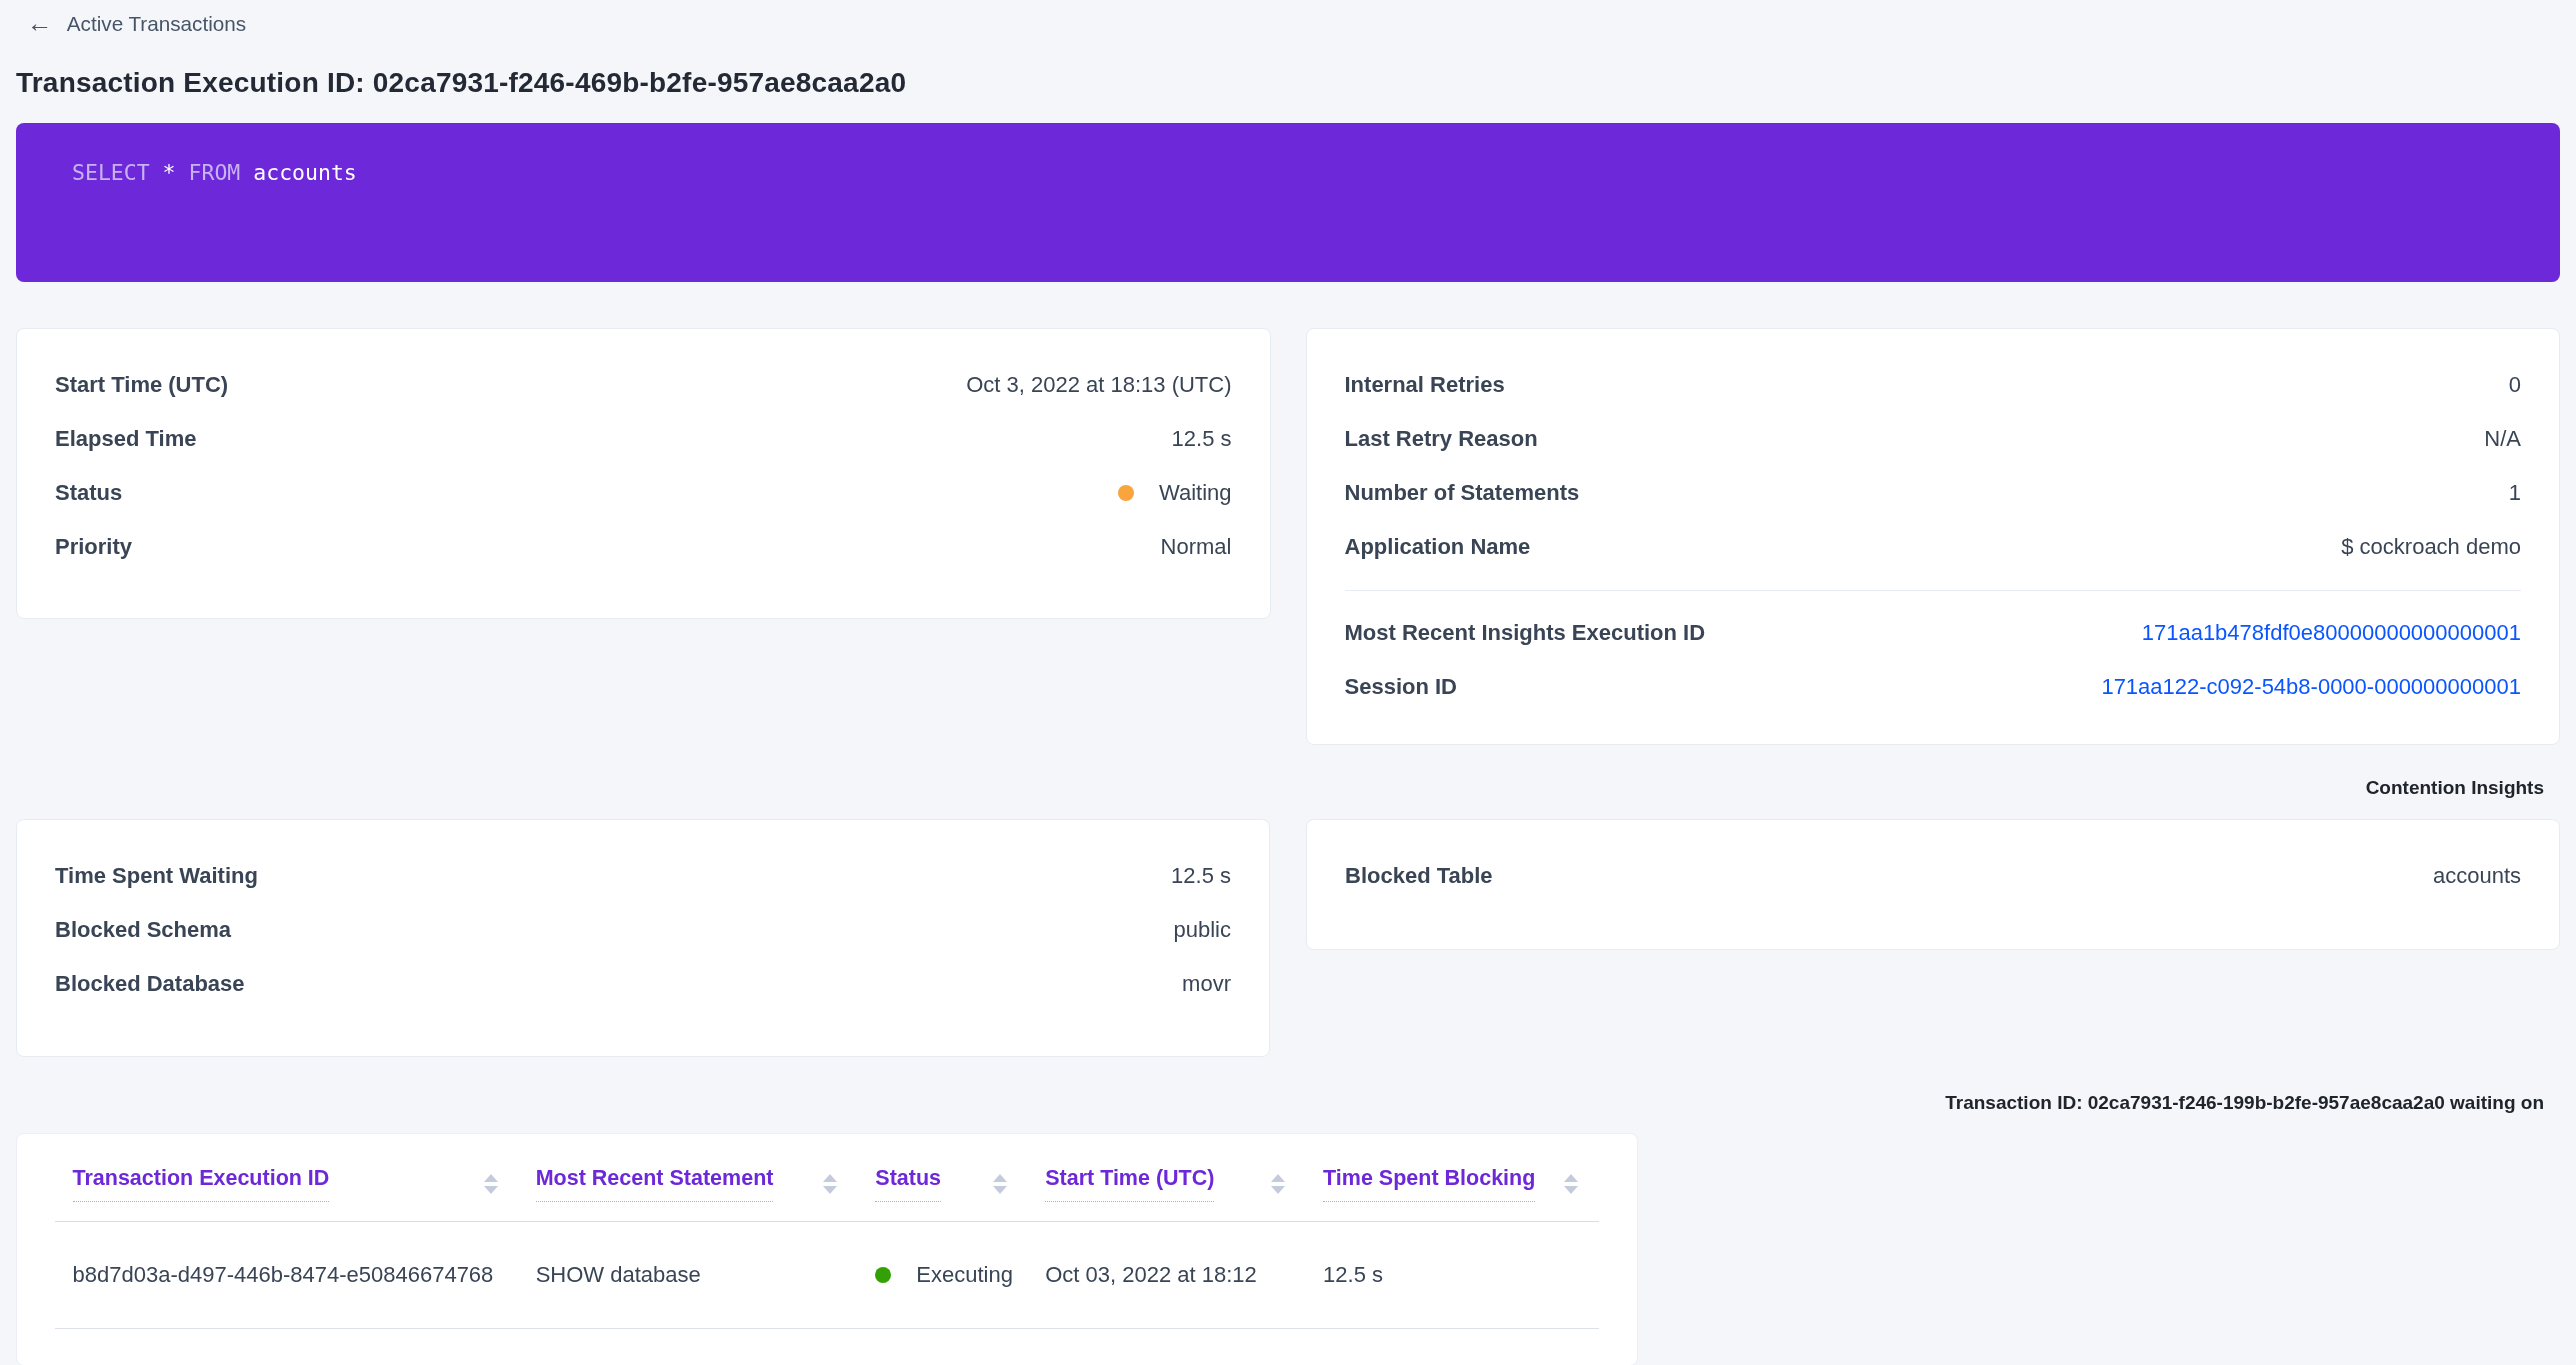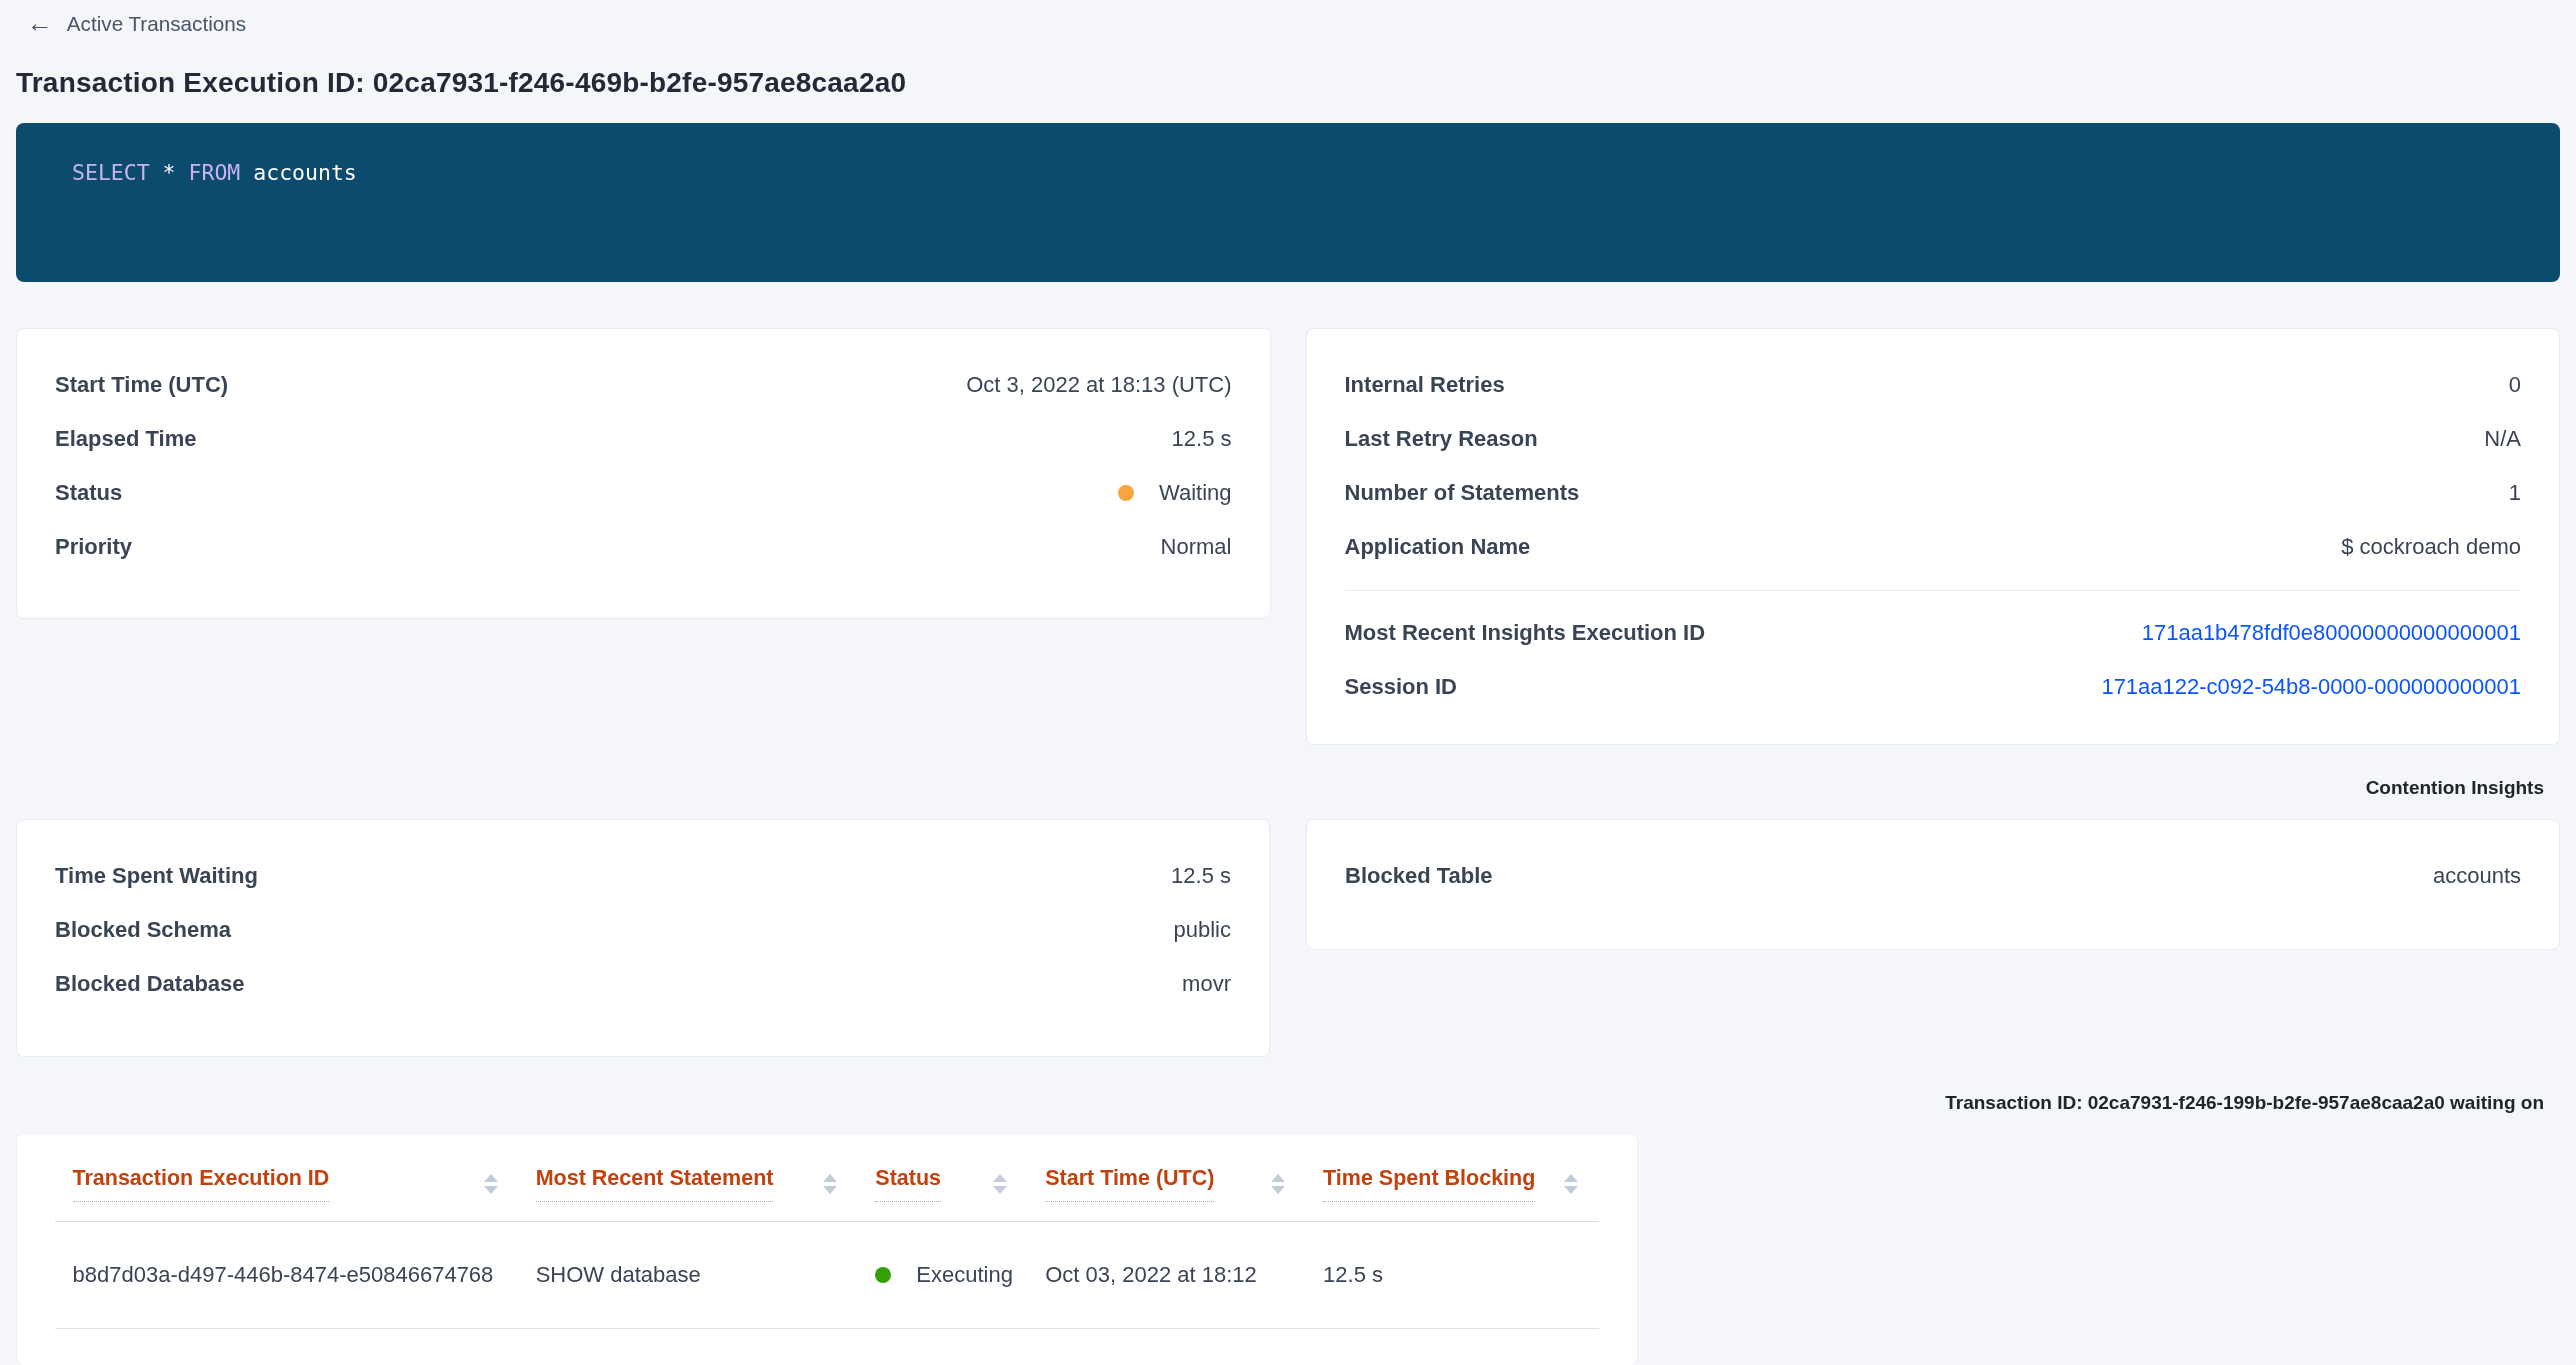--- a/index.html
+++ b/index.html
@@ -8,21 +8,21 @@
     padding:11px 16px 0 16px;overflow:hidden;position:relative;
     font-family:"Liberation Sans",sans-serif;color:#394455;background:#f4f6fa;
   }
   
   .back-link{display:inline-flex;align-items:center;gap:14.3px;margin-left:11px;
     font-size:20.7px;color:#475568;text-decoration:none;cursor:pointer;}
   .back-arrow{font-size:25.5px;line-height:1;color:#475568;}
   
   .page-title{margin:30px 0 0 0;font-size:28px;font-weight:700;color:#242a35;letter-spacing:0.2px;}
   
-  .sql-box{margin-top:24px;height:159px;background:#0c4a6e;border-radius:8px;
+  .sql-box{margin-top:24px;height:159px;background:#6d28d9;border-radius:8px;
     padding:37px 32px 0 56px;box-sizing:border-box;
     font-family:"DejaVu Sans Mono","Liberation Mono",monospace;font-size:21.5px;white-space:pre;}
   .kw{color:#c8b3f2;}
   .code-plain{color:#ffffff;}
   
   .cards-row{display:flex;gap:35px;align-items:flex-start;}
   .row1{margin-top:46px;}
   .row2{margin-top:20.7px;gap:36px;}
   .card{flex:1;background:#ffffff;border:0.8px solid #e7ebf2;border-radius:8px;
     padding:29px 38px;box-sizing:border-box;}
@@ -42,21 +42,21 @@
   
   .section-title{font-size:19px;font-weight:700;color:#20242b;margin:16px;text-align:right;}
   .mt-contention{margin-top:32px;}
   .mt-waiting{margin-top:35px;}
   
   .table-card{margin-top:19px;width:1622px;height:233px;background:#ffffff;
     border:0.8px solid #eceff4;border-radius:8px;padding:32px 38px 0;box-sizing:border-box;}
   table{width:100%;border-collapse:collapse;font-size:22px;table-layout:fixed;}
   th{text-align:left;padding:0 0 19px 17.5px;border-bottom:0.8px solid #d8dde8;font-weight:400;}
   .th-inner{display:flex;align-items:center;justify-content:space-between;padding-right:20.7px;}
-  .th-label{font-weight:700;font-size:21.5px;color:#c2410c;
+  .th-label{font-weight:700;font-size:21.5px;color:#6d28d9;
     border-bottom:1.6px dotted #a5b0c2;padding-bottom:9.5px;}
   .sort{display:flex;flex-direction:column;gap:4.8px;cursor:pointer;flex:0 0 auto;}
   .tri-up{width:0;height:0;border-left:7.2px solid transparent;border-right:7.2px solid transparent;
     border-bottom:8.8px solid #c3cbdd;}
   .tri-down{width:0;height:0;border-left:7.2px solid transparent;border-right:7.2px solid transparent;
     border-top:8.8px solid #c3cbdd;}
   td{padding:40px 0 40px 17.5px;border-bottom:0.8px solid #dce1ea;color:#394455;
     overflow:hidden;white-space:nowrap;}
 </style>
 </head>

